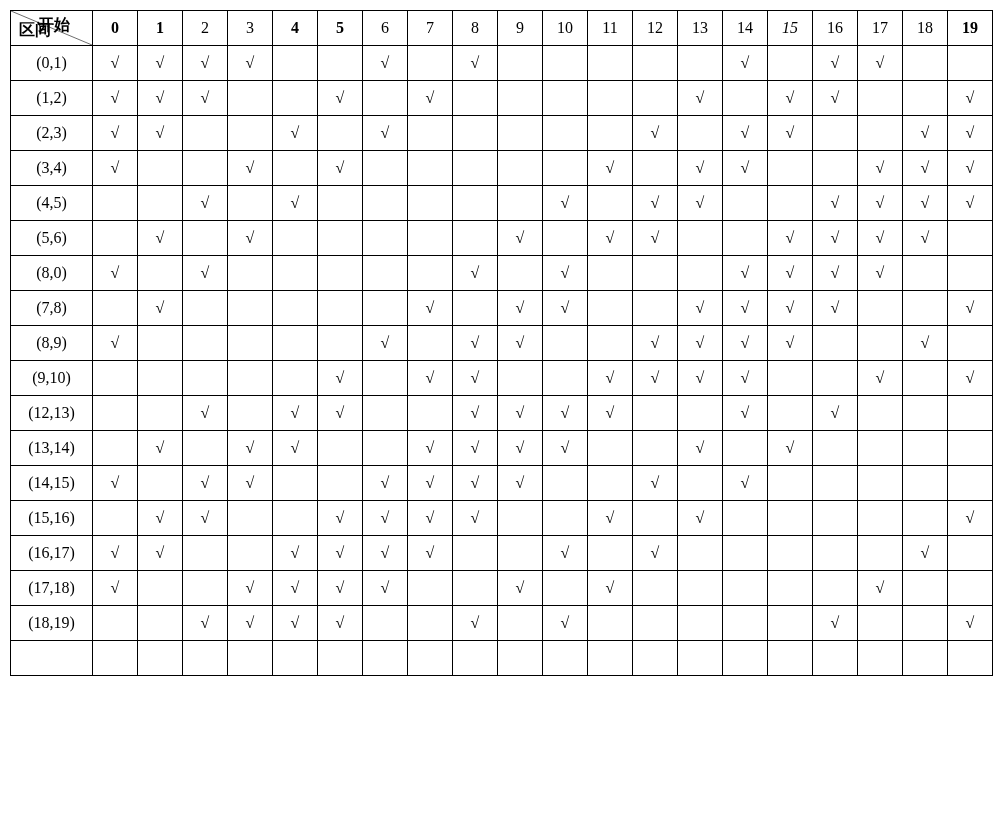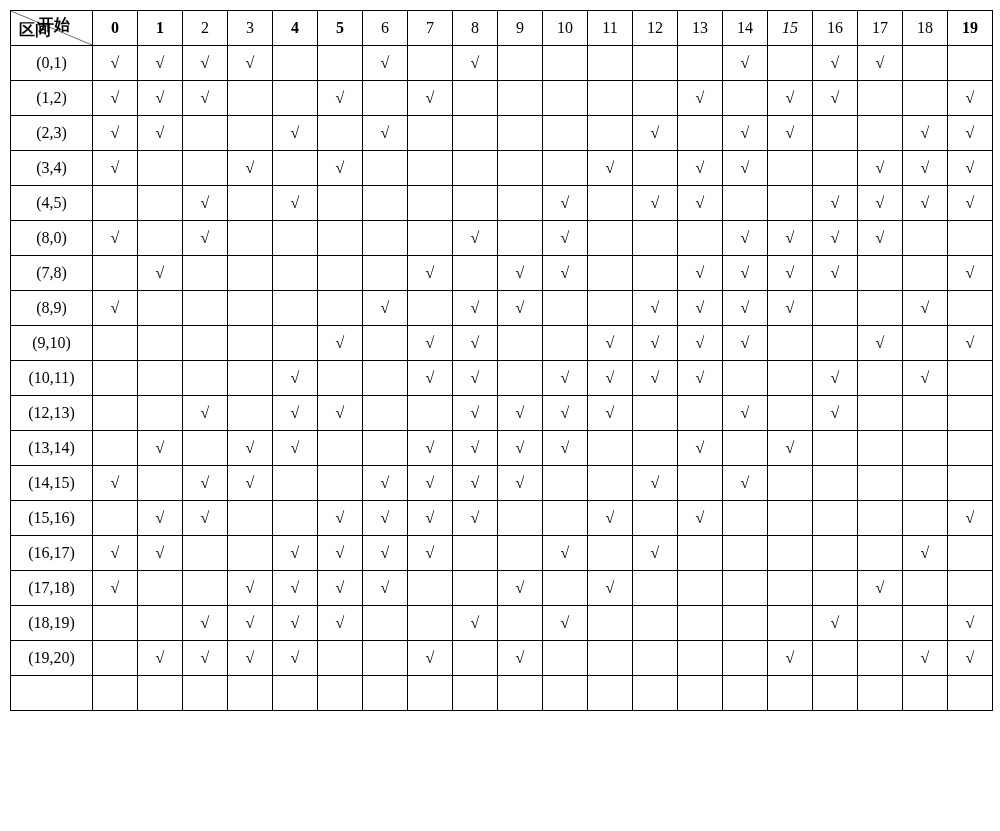--- a/index.html
+++ b/index.html
@@ -227,20 +227,43 @@
         <td>√</td>
         <td>√</td>
         <td></td>
         <td></td>
         <td>√</td>
         <td>√</td>
         <td>√</td>
         <td>√</td>
       </tr>
       <tr>
+        <td class="rh">(5,6)</td>
+        <td></td>
+        <td>√</td>
+        <td></td>
+        <td>√</td>
+        <td></td>
+        <td class="sep-right"></td>
+        <td></td>
+        <td></td>
+        <td></td>
+        <td>√</td>
+        <td></td>
+        <td>√</td>
+        <td>√</td>
+        <td></td>
+        <td></td>
+        <td>√</td>
+        <td>√</td>
+        <td>√</td>
+        <td>√</td>
+        <td></td>
+      </tr>
+      <tr>
         <td class="rh">(8,0)</td>
         <td>√</td>
         <td></td>
         <td>√</td>
         <td></td>
         <td></td>
         <td class="sep-right"></td>
         <td></td>
         <td></td>
         <td>√</td>
@@ -319,43 +342,20 @@
         <td>√</td>
         <td>√</td>
         <td>√</td>
         <td></td>
         <td></td>
         <td>√</td>
         <td></td>
         <td>√</td>
       </tr>
       <tr>
-        <td class="rh">(10,11)</td>
-        <td></td>
-        <td></td>
-        <td></td>
-        <td></td>
-        <td>√</td>
-        <td class="sep-right"></td>
-        <td></td>
-        <td>√</td>
-        <td>√</td>
-        <td></td>
-        <td>√</td>
-        <td>√</td>
-        <td>√</td>
-        <td>√</td>
-        <td></td>
-        <td></td>
-        <td>√</td>
-        <td></td>
-        <td>√</td>
-        <td></td>
-      </tr>
-      <tr>
         <td class="rh">(12,13)</td>
         <td></td>
         <td></td>
         <td>√</td>
         <td></td>
         <td>√</td>
         <td class="sep-right">√</td>
         <td></td>
         <td></td>
         <td>√</td>
@@ -500,43 +500,20 @@
         <td></td>
         <td>√</td>
         <td></td>
         <td></td>
         <td></td>
         <td></td>
         <td></td>
         <td>√</td>
         <td></td>
         <td></td>
-        <td>√</td>
-      </tr>
-      <tr>
-        <td class="rh">(19,20)</td>
-        <td></td>
-        <td>√</td>
-        <td>√</td>
-        <td>√</td>
-        <td>√</td>
-        <td class="sep-right"></td>
-        <td></td>
-        <td>√</td>
-        <td></td>
-        <td>√</td>
-        <td></td>
-        <td></td>
-        <td></td>
-        <td></td>
-        <td></td>
-        <td>√</td>
-        <td></td>
-        <td></td>
-        <td>√</td>
         <td>√</td>
       </tr>
       <tr>
         <td class="rh">&nbsp;</td>
         <td></td>
         <td></td>
         <td></td>
         <td></td>
         <td></td>
         <td class="sep-right"></td>

